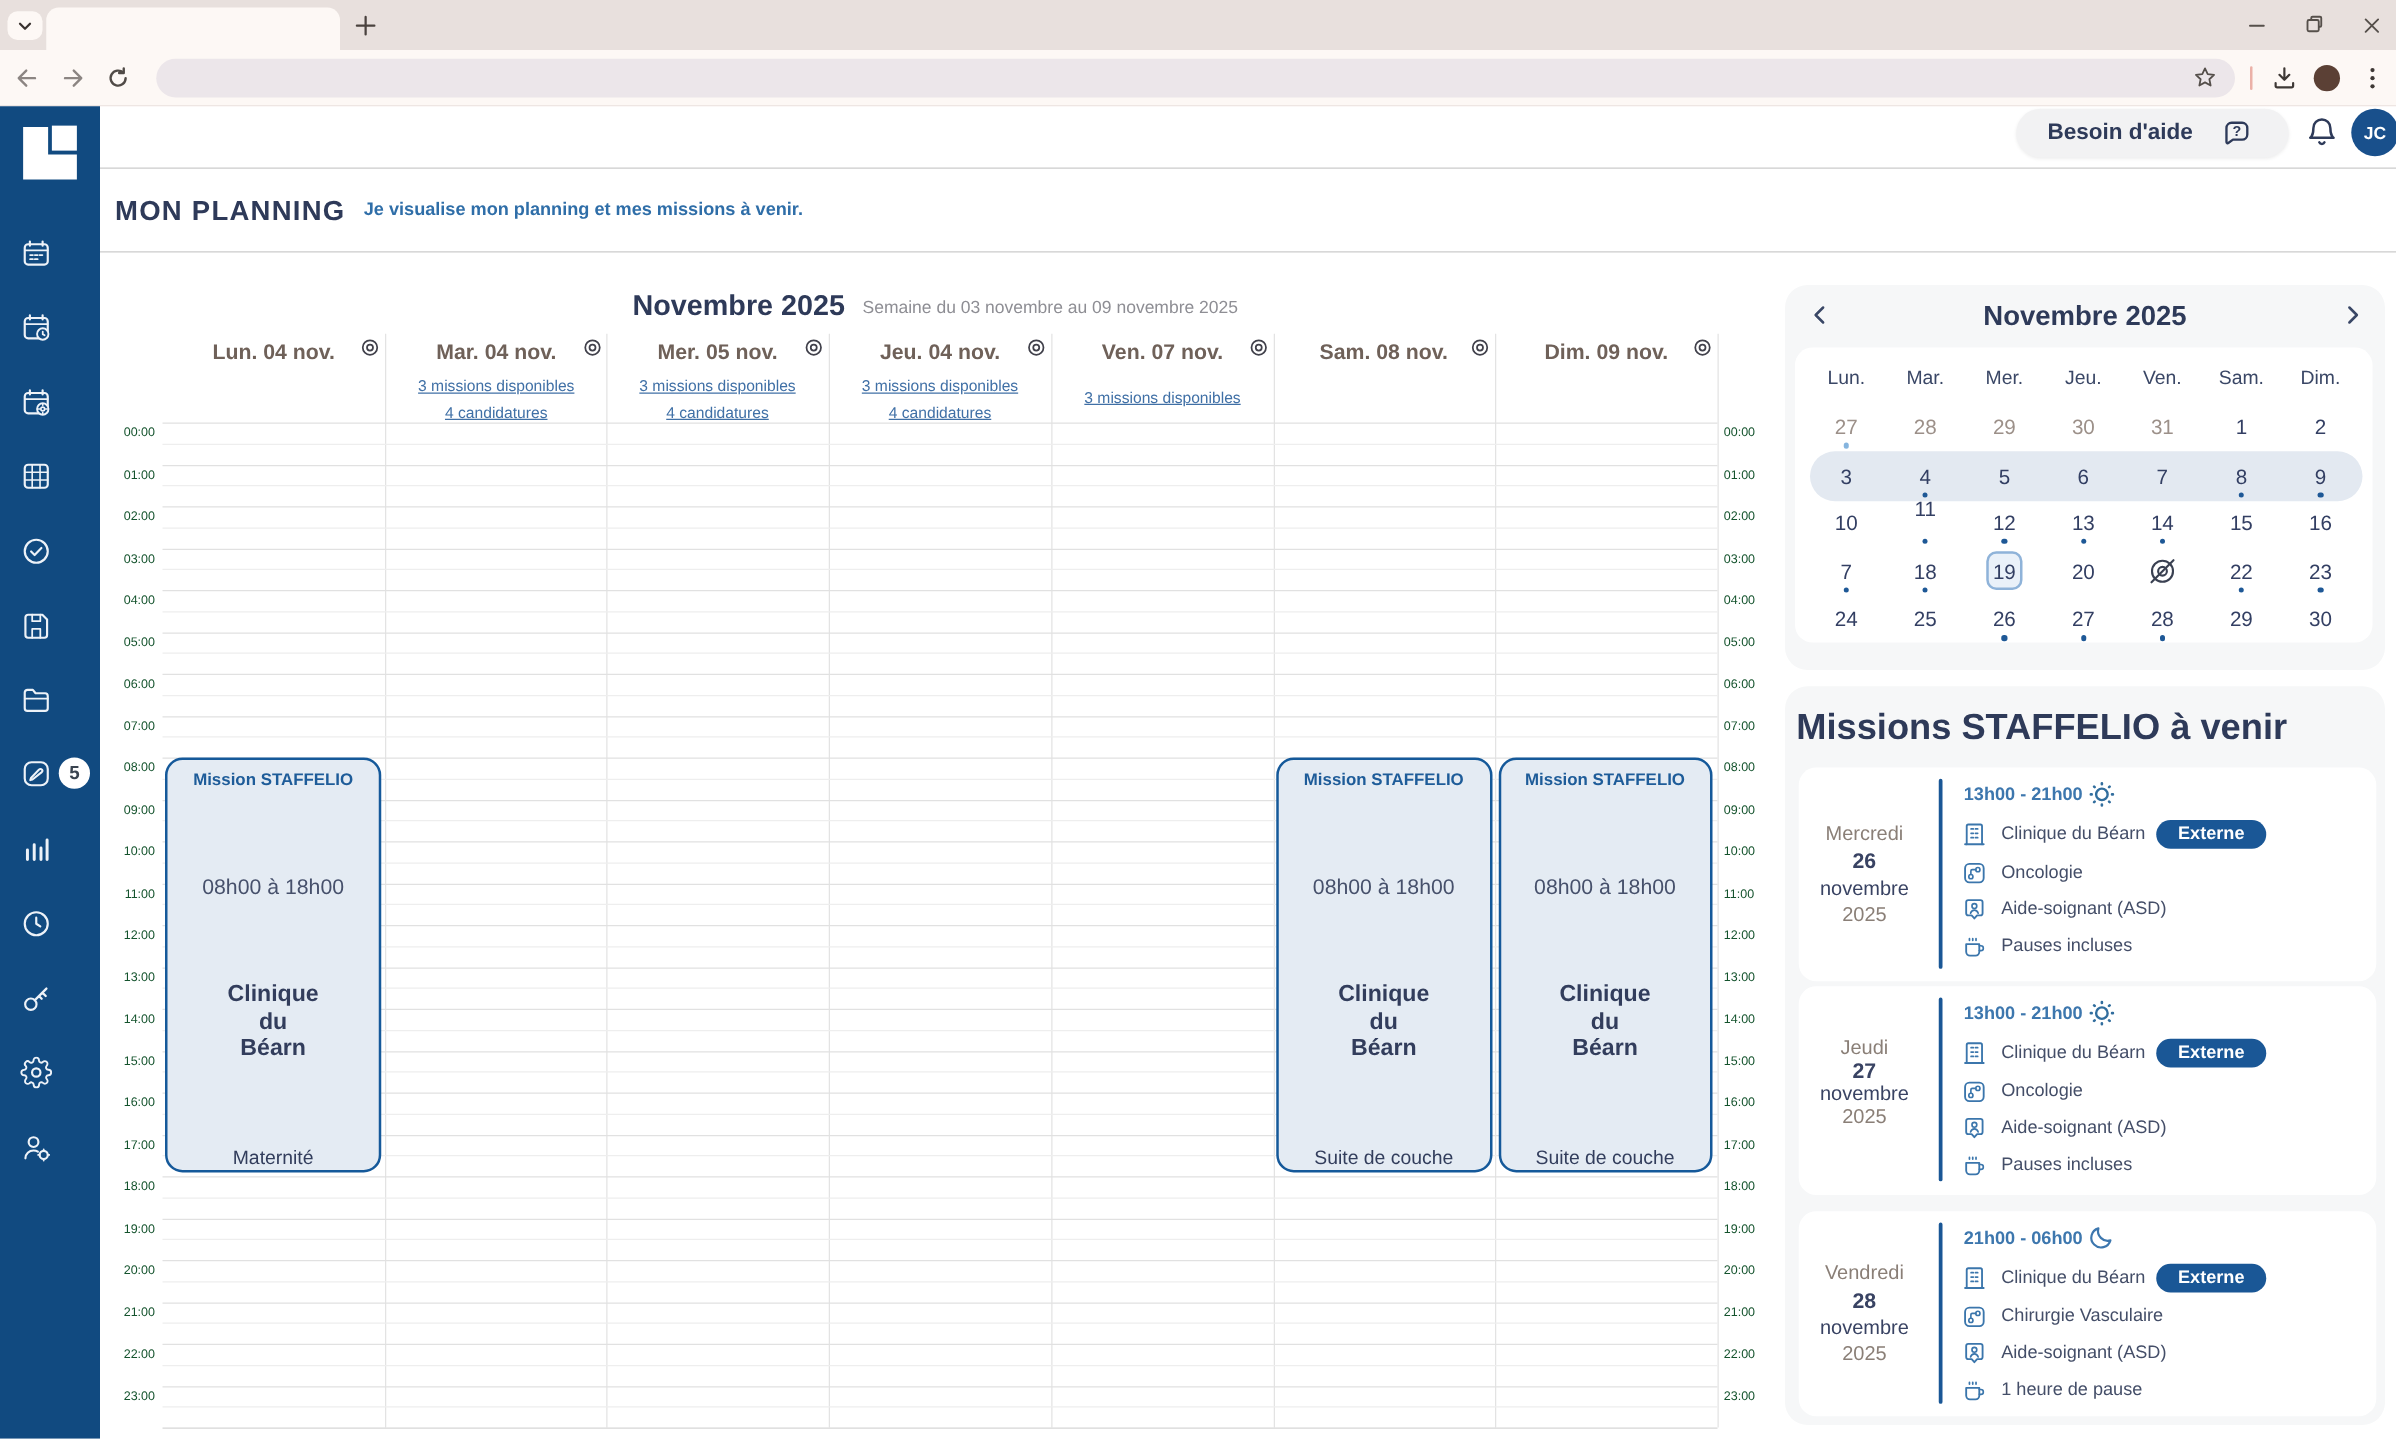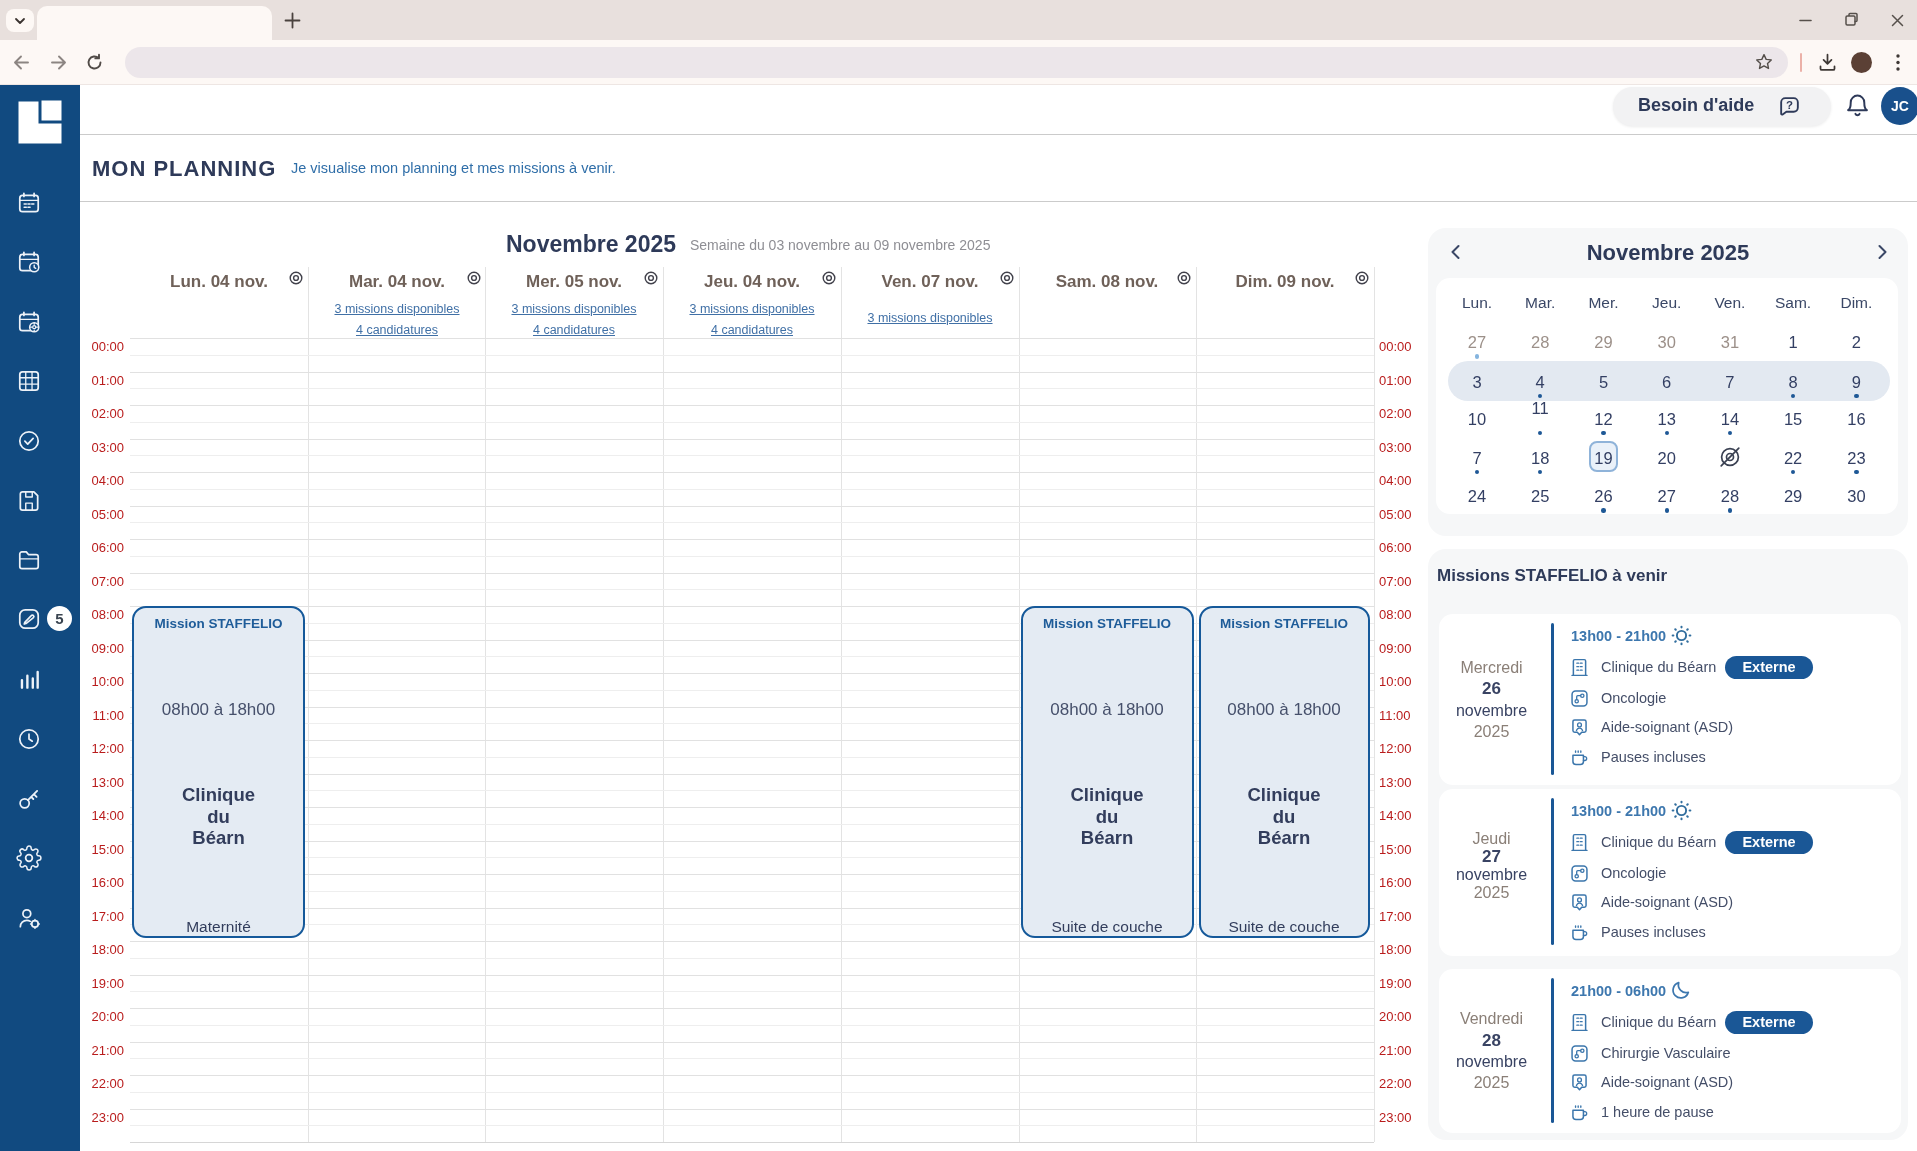--- a/index.html
+++ b/index.html
@@ -12,21 +12,21 @@
 .omnibox{left:125px;top:47px;width:1663px;height:31px;border-radius:15.5px;background:#ECE6EA}
 
 .sidebar{left:0;top:85px;width:80px;height:1066px;background:#114A80}
 .hline{height:1px;background:#CBCBCB}
 .navy{color:#2E3A59}
 .badge5{left:47px;top:606px;width:25px;height:25px;border-radius:50%;background:#fff;color:#3A4450;font-size:15px;font-weight:bold;text-align:center;line-height:25px}
 
 .hr-line{background:#E1E1E1;height:1px}
 .hh-line{background:#EEEEEE;height:1px}
 .v-line{background:#E3E3E3;width:1px}
-.tlabel{color:#b91c1c;font-size:13px;line-height:12px}
+.tlabel{color:#14532d;font-size:10px;line-height:12px}
 .dayhead{color:#6F6159;font-weight:bold;font-size:17px;text-align:center}
 .dlink{color:#4070A6;font-size:12.5px;text-decoration:underline;text-align:center}
 .block{background:#E4EBF3;border:2.5px solid #15599A;border-radius:14px}
 .bt{position:absolute;left:0;width:100%;text-align:center}
 
 .pcard{background:#F6F7F8;border-radius:18px}
 .wcard{background:#fff;border-radius:14px}
 .ctitle{font-weight:bold;font-size:22px;color:#2E3A59}
 .dname{color:#3A4766;font-size:15.5px;text-align:center}
 .dnum{color:#333F63;font-size:16.5px;text-align:center}
@@ -158,21 +158,21 @@
       <path d="M4 8a4 4 0 0 1 4-4h8a4 4 0 0 1 4 4v5a4 4 0 0 1-4 4h-7l-3.6 2.6c-.5.4-1.4 0-1.4-.7z" stroke-linejoin="round"></path>
       <text x="12" y="14.5" font-size="11" font-weight="bold" fill="#2E3A59" stroke="none" text-anchor="middle" font-family="Liberation Sans">?</text>
     </svg>
 <svg class="abs" style="left:1845px;top:93px" width="25" height="25" viewBox="0 0 24 24" fill="none" stroke="#2E3A59" stroke-width="1.9" stroke-linecap="round" stroke-linejoin="round">
       <path d="M18.5 9a6.5 6.5 0 1 0-13 0c0 6-2.5 7.5-2.5 7.5h18s-2.5-1.5-2.5-7.5"></path>
       <path d="M10 20a2.2 2.2 0 0 0 4 0"></path>
     </svg>
 <div class="abs" style="left:1881px;top:87px;width:38px;height:38px;border-radius:50%;background:#19508C;color:#fff;font-weight:bold;font-size:14px;text-align:center;line-height:38px">JC</div>
 <div class="abs hline" style="left:80px;top:134px;width:1837px"></div>
 <div class="abs navy" style="left:92px;top:156px;font-size:22px;font-weight:bold;letter-spacing:1px">MON PLANNING</div>
-<div class="abs" style="left:291px;top:160px;font-size:14.5px;font-weight:normal;color:#2F6EA8">Je visualise mon planning et mes missions à venir.</div>
+<div class="abs" style="left:291px;top:160px;font-size:14.5px;font-weight:bold;color:#2F6EA8">Je visualise mon planning et mes missions à venir.</div>
 <div class="abs hline" style="left:80px;top:201px;width:1837px"></div>
 <div class="abs navy" style="left:506px;top:231px;font-size:23px;font-weight:bold">Novembre 2025</div>
 <div class="abs" style="left:690px;top:237px;font-size:14px;color:#8E8E94">Semaine du 03 novembre au 09 novembre 2025</div>
 <div class="abs dayhead" style="left:139px;top:272px;width:160px">Lun. 04 nov.</div>
 <svg class="abs" style="left:289px;top:271px" width="14" height="14" viewBox="0 0 14 14" fill="none" stroke="#41414B" stroke-width="1.4">
       <circle cx="7" cy="7" r="5.8"></circle>
       <circle cx="7" cy="7" r="2.4"></circle>
     </svg>
 <div class="abs dayhead" style="left:317px;top:272px;width:160px">Mar. 04 nov.</div>
 <svg class="abs" style="left:467px;top:271px" width="14" height="14" viewBox="0 0 14 14" fill="none" stroke="#41414B" stroke-width="1.4">
@@ -396,21 +396,21 @@
 <div class="abs dot" style="left:1664.5px;top:430.8px;"></div>
 <div class="abs dot" style="left:1727.7px;top:430.8px;"></div>
 <div class="abs dot" style="left:1474.8px;top:469.8px;"></div>
 <div class="abs dot" style="left:1538.0px;top:469.8px;"></div>
 <div class="abs dot" style="left:1790.9px;top:469.8px;"></div>
 <div class="abs dot" style="left:1854.2px;top:469.8px;"></div>
 <div class="abs dot" style="left:1601.3px;top:508.3px;"></div>
 <div class="abs dot" style="left:1664.5px;top:508.3px;"></div>
 <div class="abs dot" style="left:1727.7px;top:508.3px;"></div>
 <div class="abs pcard" style="left:1428px;top:549px;width:480px;height:591px"></div>
-<div class="abs ctitle" style="left:1437px;top:566px;font-size:17px">Missions STAFFELIO à venir</div>
+<div class="abs ctitle" style="left:1437px;top:566px;font-size:29px">Missions STAFFELIO à venir</div>
 <div class="abs wcard" style="left:1439px;top:614.0px;width:462px;height:171.0px"></div>
 <div class="mdate" style="left:1429px;top:656.7px;font-size:16px;color:#8A7F77;line-height:21.4px">Mercredi<br><b style="color:#394363;font-size:17px">26</b><br><span style="color:#394363">novembre</span><br>2025</div>
 <div class="bar" style="left:1550.5px;top:622.5px;height:152.0px"></div>
 <div class="timetxt" style="left:1571px;top:627.5px">13h00 - 21h00</div>
 <svg class="abs" style="left:1670px;top:624px" width="23" height="23" viewBox="0 0 24 24" fill="none" stroke="#326E9E" stroke-width="2" stroke-linecap="round">
       <circle cx="12" cy="12" r="4.8"></circle>
       <path d="M12 2.8v.7M12 20.5v.7M2.8 12h.7M20.5 12h.7M5.5 5.5l.5.5M18 18l.5.5M5.5 18.5l.5-.5M18 6l.5-.5" stroke-width="2.2"></path>
     </svg>
 <svg class="abs" style="left:1569.0px;top:657.0px" width="21" height="21" viewBox="0 0 24 24" fill="none" stroke="#3B76AC" stroke-width="1.7" stroke-linecap="round" stroke-linejoin="round">
       <path d="M5 21V4.5A1.5 1.5 0 0 1 6.5 3h11A1.5 1.5 0 0 1 19 4.5V21"></path>

